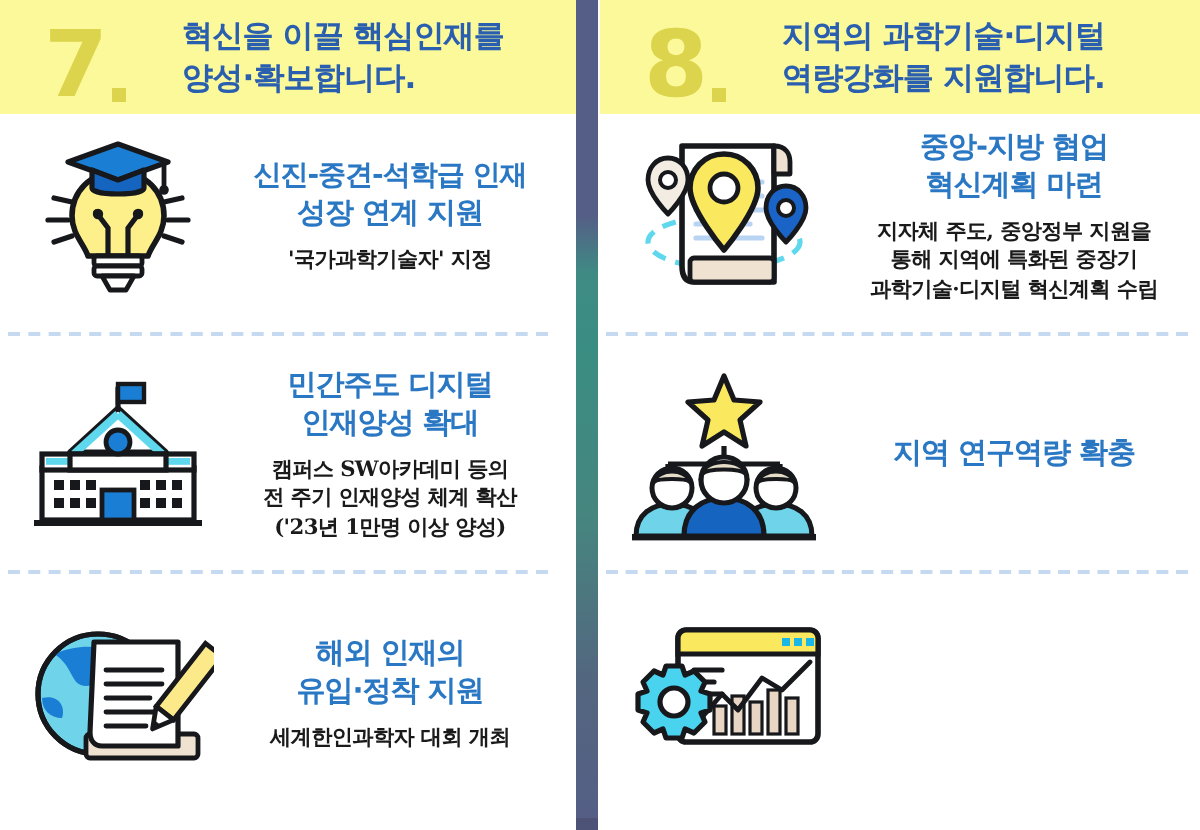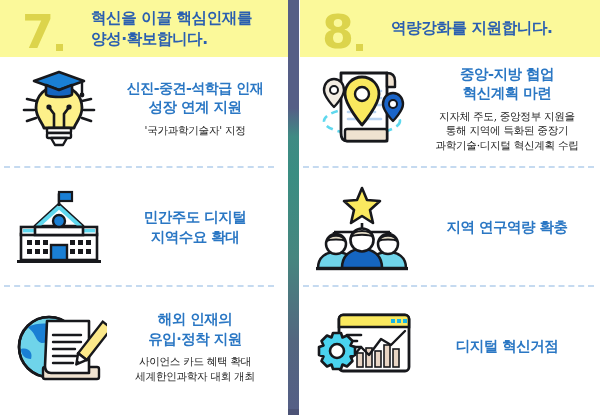--- a/index.html
+++ b/index.html
@@ -145,21 +145,21 @@
     font-weight: bold;
     line-height: 1.35;
     letter-spacing: -0.5px;
     white-space: nowrap;
   }
   .title-line.wide { font-size: 14px; }
   .sub-block { margin-top: 5px; }
   .sub-line {
     color: #1a1a1a;
     font-size: 10.6px;
-    font-weight: normal;
+    font-weight: bold;
     line-height: 1.38;
     letter-spacing: -0.3px;
     white-space: nowrap;
     font-family: "DejaVu Serif", "Liberation Serif", serif;
   }
 
   svg { display: block; }
 </style>
 </head>
 <body>
@@ -176,20 +176,21 @@
       <span class="hl">양성·확보합니다.</span>
     </div>
   </div>
 
   <div class="header-band right">
     <div class="num-wrap">
       <span class="num">8</span>
       <span class="num-dot"></span>
     </div>
     <div class="head-lines">
+      <span class="hl">지역의 과학기술·디지털</span>
       <span class="hl">역량강화를 지원합니다.</span>
     </div>
   </div>
 
   <div class="divider-bar"></div>
 
   <div class="col left">
 
     <div class="card">
       <div class="icon-box">
@@ -251,21 +252,26 @@
               <rect x="73" y="52" width="5" height="5"></rect>
             <rect x="57" y="61" width="5" height="5"></rect>
               <rect x="65" y="61" width="5" height="5"></rect>
               <rect x="73" y="61" width="5" height="5"></rect>
           </g>
           <rect x="4" y="72" width="84" height="3" fill="#17181c"></rect>
         </svg>
       </div>
       <div class="text-box">
         <div class="title-line">민간주도 디지털</div>
-        <div class="title-line">지역수요 확대</div>
+        <div class="title-line">인재양성 확대</div>
+        <div class="sub-block">
+          <div class="sub-line">캠퍼스 SW아카데미 등의</div>
+          <div class="sub-line">전 주기 인재양성 체계 확산</div>
+          <div class="sub-line">('23년 1만명 이상 양성)</div>
+        </div>
       </div>
       <div class="dashed-sep"></div>
     </div>
 
     <div class="card tall">
       <div class="icon-box">
         <svg width="96" height="88" viewBox="0 0 96 88">
           <circle cx="38" cy="44" r="30" fill="#6fd4ea" stroke="#17181c" stroke-width="2.6"></circle>
           <path d="M16 24 C26 30 24 40 32 40 C40 40 40 28 50 26 C44 20 30 18 16 24 Z" fill="#1a7fd4"></path>
           <path d="M10 46 C18 44 22 50 20 56 C14 56 10 52 10 46 Z" fill="#1a7fd4"></path>
@@ -284,21 +290,20 @@
             <rect x="72" y="16" width="11" height="40" fill="#fce98a" stroke="#17181c" stroke-width="2.4"></rect>
             <path d="M72 56 L83 56 L77.5 66 Z" fill="#ffffff" stroke="#17181c" stroke-width="2.4" stroke-linejoin="round"></path>
             <path d="M75 62 L80 62 L77.5 66 Z" fill="#17181c"></path>
           </g>
         </svg>
       </div>
       <div class="text-box">
         <div class="title-line">해외 인재의</div>
         <div class="title-line">유입·정착 지원</div>
         <div class="sub-block">
-          <div class="sub-line">사이언스 카드 혜택 확대</div>
           <div class="sub-line">세계한인과학자 대회 개최</div>
         </div>
       </div>
     </div>
 
   </div>
 
   <div class="col right">
 
     <div class="card">
@@ -389,19 +394,18 @@
             <line x1="36" y1="42" x2="50" y2="42"></line>
           </g>
           <path d="M24 28 L32 30 L36 38 L32 46 L24 48 L16 46 L12 38 L16 30 Z" fill="none"></path>
           <g transform="translate(26,50)">
             <path d="M -4 -22 L 4 -22 L 5.5 -17.5 L 10 -19.5 L 15.5 -14 L 13.5 -9.5 L 18 -8 L 18 0 L 13.5 1.5 L 15.5 6 L 10 11.5 L 5.5 9.5 L 4 14 L -4 14 L -5.5 9.5 L -10 11.5 L -15.5 6 L -13.5 1.5 L -18 0 L -18 -8 L -13.5 -9.5 L -15.5 -14 L -10 -19.5 L -5.5 -17.5 Z" fill="#4ad3ef" stroke="#17181c" stroke-width="2.6" stroke-linejoin="round"></path>
             <circle cx="0" cy="-4" r="7" fill="#ffffff" stroke="#17181c" stroke-width="2.6"></circle>
           </g>
         </svg>
       </div>
       <div class="text-box">
-        <div class="title-line">디지털 혁신거점</div>
       </div>
     </div>
 
   </div>
 
 </div>
 
 </body></html>

